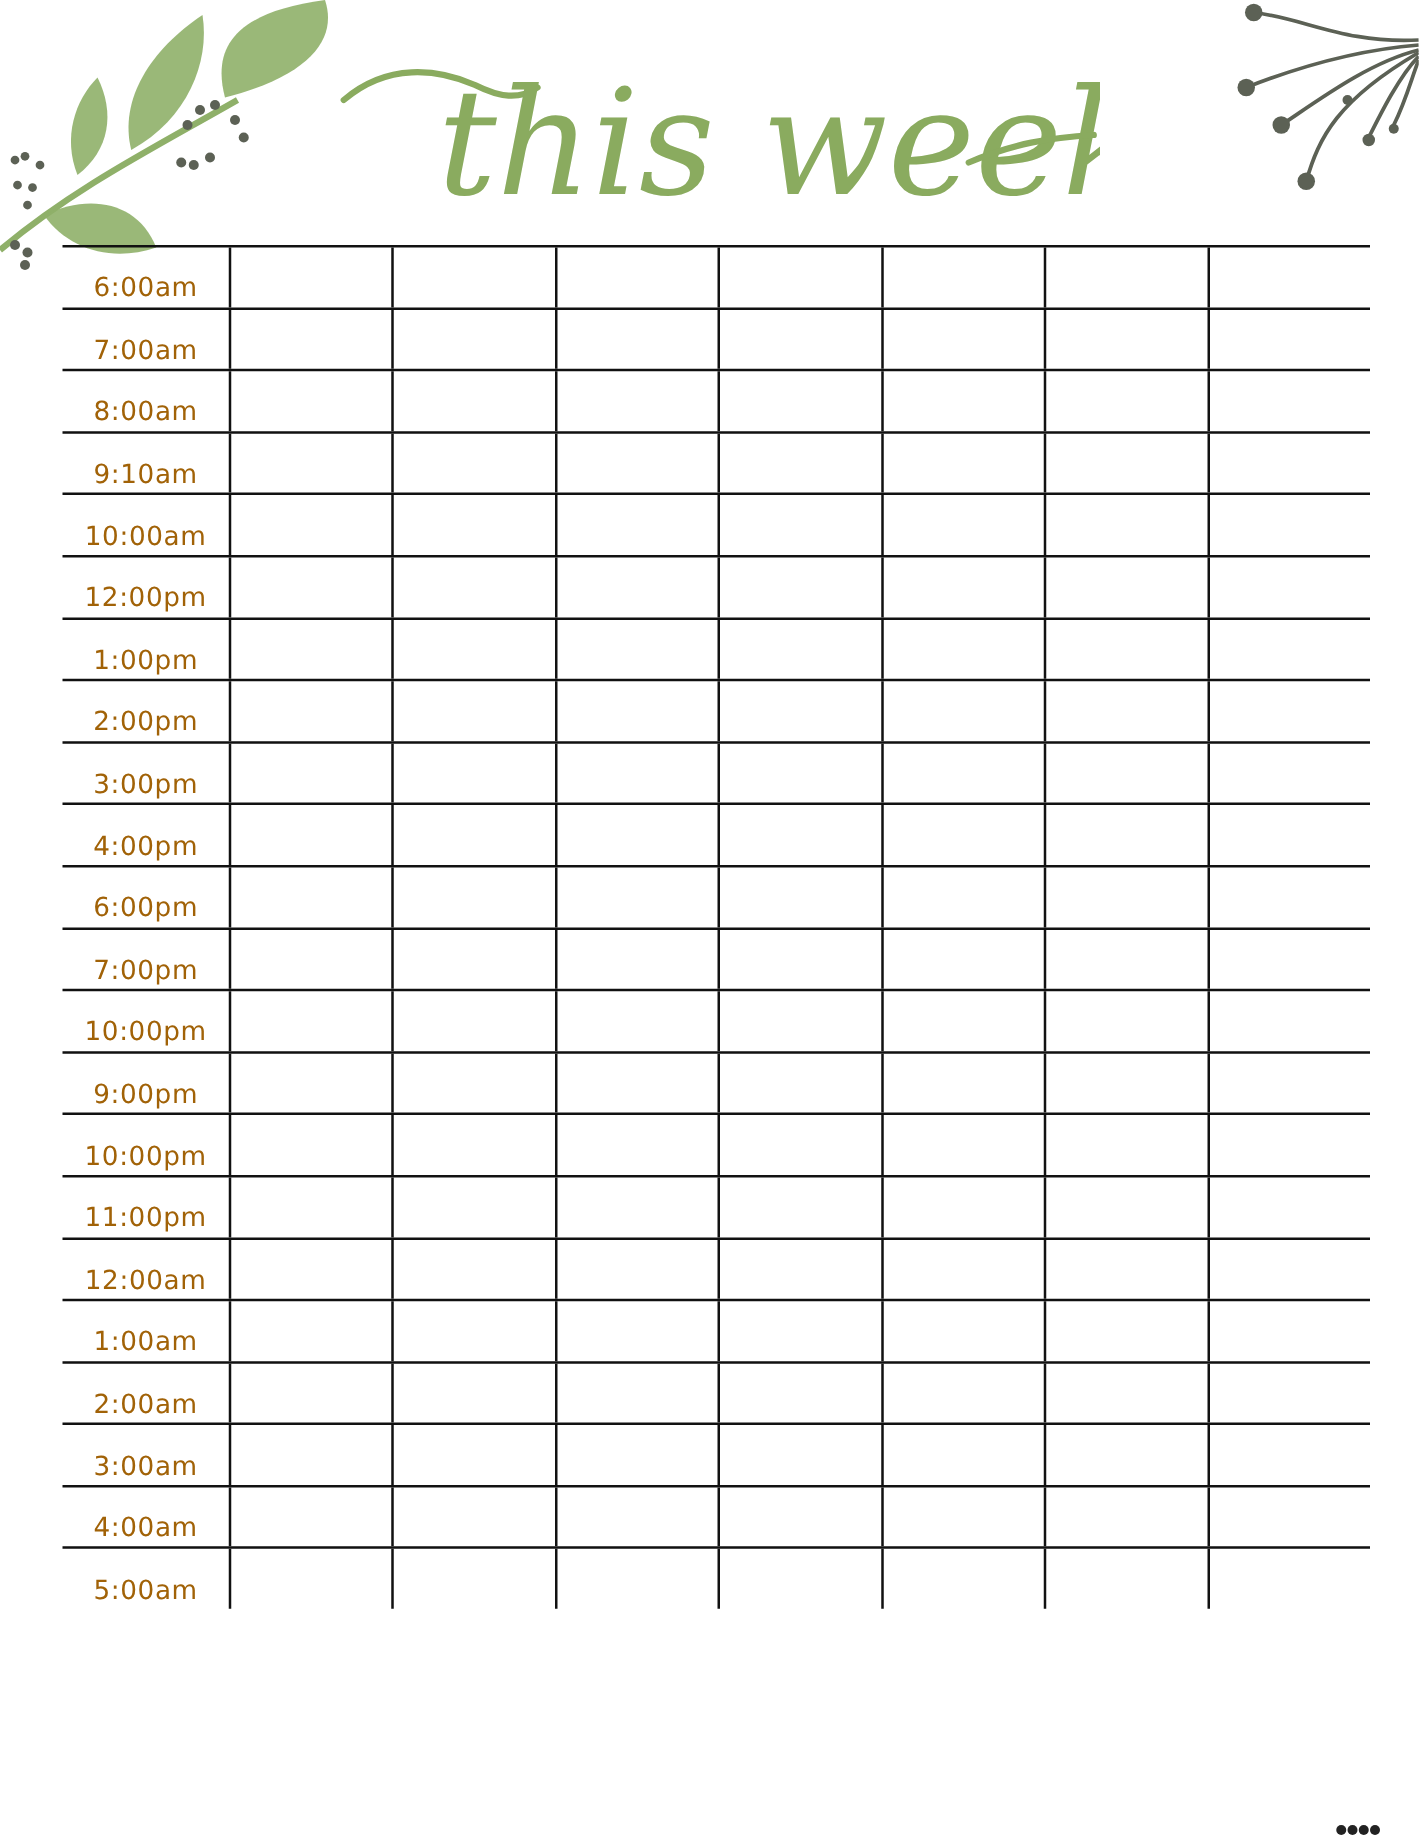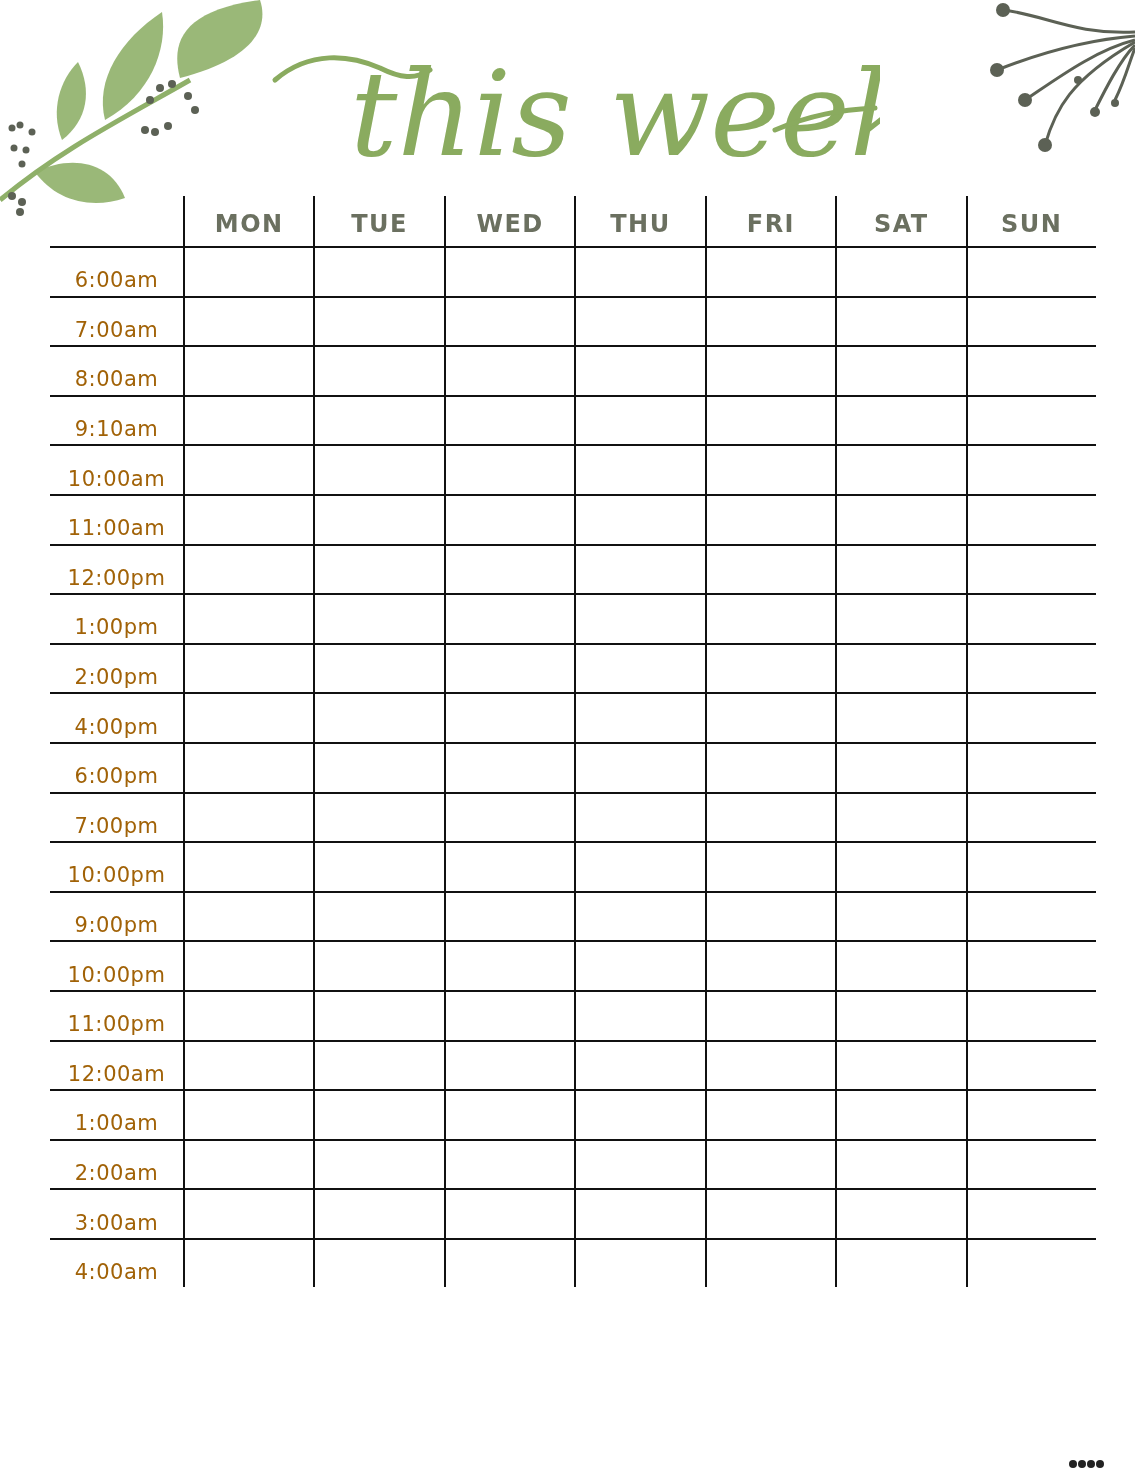--- a/index.html
+++ b/index.html
@@ -66,30 +66,20 @@
       <circle cx="12" cy="70" r="7"></circle>
       <circle cx="40" cy="100" r="7"></circle>
     <circle cx="60" cy="145" r="7"></circle>
       <circle cx="110" cy="112" r="5"></circle>
       <circle cx="130" cy="103" r="4"></circle>
     <circle cx="93" cy="80" r="4"></circle>
   </g>
 </svg>
 
 <div class="grid">
-  <div class="header-row">
-    <div class="corner"></div>
-    <div class="day">MON</div>
-    <div class="day">TUE</div>
-    <div class="day">WED</div>
-    <div class="day">THU</div>
-    <div class="day">FRI</div>
-    <div class="day">SAT</div>
-    <div class="day">SUN</div>
-  </div>
   <div id="rows">
       <div class="row">
         <div class="time">6:00am</div>
         <div class="cell"></div>
         <div class="cell"></div>
         <div class="cell"></div>
         <div class="cell"></div>
         <div class="cell"></div>
         <div class="cell"></div>
         <div class="cell"></div>
@@ -128,30 +118,20 @@
         <div class="time">10:00am</div>
         <div class="cell"></div>
         <div class="cell"></div>
         <div class="cell"></div>
         <div class="cell"></div>
         <div class="cell"></div>
         <div class="cell"></div>
         <div class="cell"></div>
       </div>
       <div class="row">
-        <div class="time">11:00am</div>
-        <div class="cell"></div>
-        <div class="cell"></div>
-        <div class="cell"></div>
-        <div class="cell"></div>
-        <div class="cell"></div>
-        <div class="cell"></div>
-        <div class="cell"></div>
-      </div>
-      <div class="row">
         <div class="time">12:00pm</div>
         <div class="cell"></div>
         <div class="cell"></div>
         <div class="cell"></div>
         <div class="cell"></div>
         <div class="cell"></div>
         <div class="cell"></div>
         <div class="cell"></div>
       </div>
       <div class="row">
@@ -168,20 +148,30 @@
         <div class="time">2:00pm</div>
         <div class="cell"></div>
         <div class="cell"></div>
         <div class="cell"></div>
         <div class="cell"></div>
         <div class="cell"></div>
         <div class="cell"></div>
         <div class="cell"></div>
       </div>
       <div class="row">
+        <div class="time">3:00pm</div>
+        <div class="cell"></div>
+        <div class="cell"></div>
+        <div class="cell"></div>
+        <div class="cell"></div>
+        <div class="cell"></div>
+        <div class="cell"></div>
+        <div class="cell"></div>
+      </div>
+      <div class="row">
         <div class="time">4:00pm</div>
         <div class="cell"></div>
         <div class="cell"></div>
         <div class="cell"></div>
         <div class="cell"></div>
         <div class="cell"></div>
         <div class="cell"></div>
         <div class="cell"></div>
       </div>
       <div class="row">
@@ -279,20 +269,30 @@
         <div class="cell"></div>
         <div class="cell"></div>
         <div class="cell"></div>
         <div class="cell"></div>
         <div class="cell"></div>
         <div class="cell"></div>
         <div class="cell"></div>
       </div>
       <div class="row">
         <div class="time">4:00am</div>
+        <div class="cell"></div>
+        <div class="cell"></div>
+        <div class="cell"></div>
+        <div class="cell"></div>
+        <div class="cell"></div>
+        <div class="cell"></div>
+        <div class="cell"></div>
+      </div>
+      <div class="row">
+        <div class="time">5:00am</div>
         <div class="cell"></div>
         <div class="cell"></div>
         <div class="cell"></div>
         <div class="cell"></div>
         <div class="cell"></div>
         <div class="cell"></div>
         <div class="cell"></div>
       </div>
     </div>
 </div>

